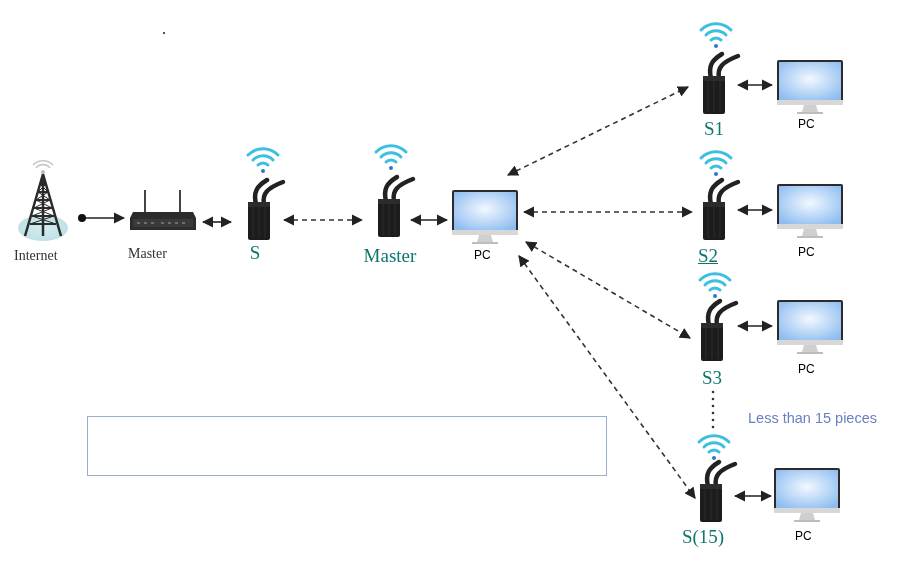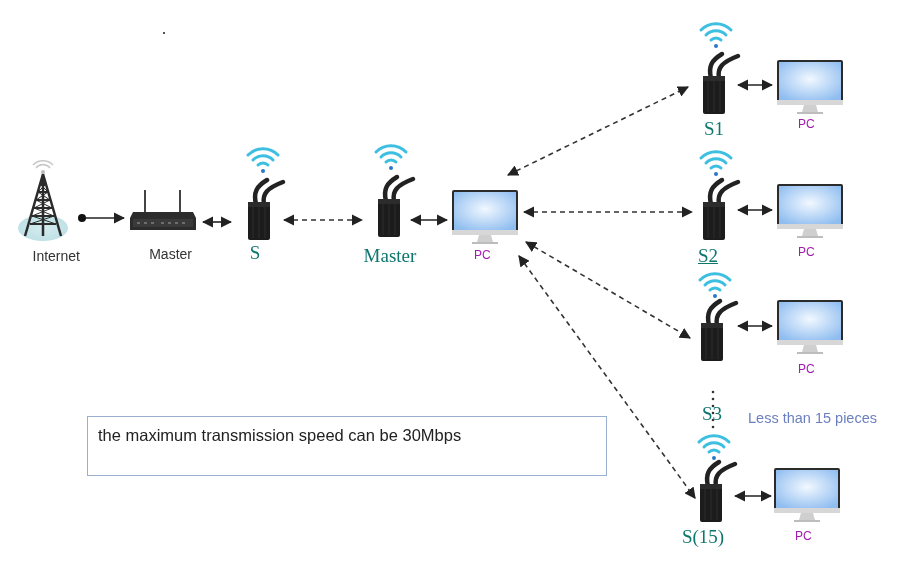--- a/index.html
+++ b/index.html
@@ -1,20 +1,20 @@
 <!DOCTYPE html>
 <html><head>
 <meta charset="utf-8">
 <style>
   html, body { margin: 0; padding: 0; background: #ffffff; }
   body { width: 901px; height: 567px; position: relative; overflow: hidden; font-family: "Liberation Sans", sans-serif; }
   #diagram { position: absolute; left: 0; top: 0; width: 901px; height: 567px; }
-  .lbl-sans { position: absolute; font-family: Liberation Sans, sans-serif; color: #333; font-size: 14px; text-align: right; white-space: nowrap; }
+  .lbl-sans { position: absolute; font-family: Liberation Serif, serif; color: #333; font-size: 14px; text-align: left; white-space: nowrap; }
   .lbl-serif { position: absolute; font-family: "Liberation Serif", serif; color: #0f766e; font-size: 19px; text-align: center; white-space: nowrap; }
-  .lbl-pc { position: absolute; font-family: "Liberation Sans", sans-serif; color: #a21caf; font-size: 12px; white-space: nowrap; }
+  .lbl-pc { position: absolute; font-family: "Liberation Sans", sans-serif; color: #000000; font-size: 12px; white-space: nowrap; }
   .note-box { position: absolute; left: 87px; top: 416px; width: 520px; height: 60px; border: 1.5px solid #9aaed0; box-sizing: border-box; padding: 7px 10px; background: #fff; }
   .note-line { font-family: "Liberation Sans", sans-serif; font-size: 16.5px; color: #222; line-height: 22px; white-space: nowrap; }
   .count-note { position: absolute; left: 748px; top: 410px; font-family: Liberation Sans, sans-serif; font-size: 14.5px; color: #6a7fbf; white-space: nowrap; }
   .stray-dot { position: absolute; left: 163px; top: 32px; width: 2px; height: 2px; background: #555; }
 </style>
 </head>
 <body>
 
 <svg id="diagram" width="901" height="567" viewBox="0 0 901 567" xmlns="http://www.w3.org/2000/svg">
   <defs>
@@ -173,23 +173,22 @@
 <div class="lbl-serif" style="left:240px; top:242px; width:30px;">S</div>
 <div class="lbl-serif" style="left:354px; top:245px; width:72px;">Master</div>
 <div class="lbl-pc" style="left:474px; top:248px;">PC</div>
 
 <div class="lbl-serif" style="left:694px; top:118px; width:40px;">S1</div>
 <div class="lbl-pc" style="left:798px; top:117px;">PC</div>
 
 <div class="lbl-serif" style="left:688px; top:245px; width:40px;text-decoration:underline;">S2</div>
 <div class="lbl-pc" style="left:798px; top:245px;">PC</div>
 
-<div class="lbl-serif" style="left:692px; top:367px; width:40px;margin-top:36px;">S3</div>
+<div class="lbl-serif" style="left:692px; top:367px; width:40px;">S3</div>
 <div class="lbl-pc" style="left:798px; top:362px;">PC</div>
 
 <div class="lbl-serif" style="left:675px; top:526px; width:56px;">S(15)</div>
 <div class="lbl-pc" style="left:795px; top:529px;">PC</div>
 
 <div class="count-note">Less than 15 pieces</div>
 
 <div class="note-box">
-  <div class="note-line">the maximum transmission speed can be  30Mbps</div>
 </div>
 
 </body></html>

